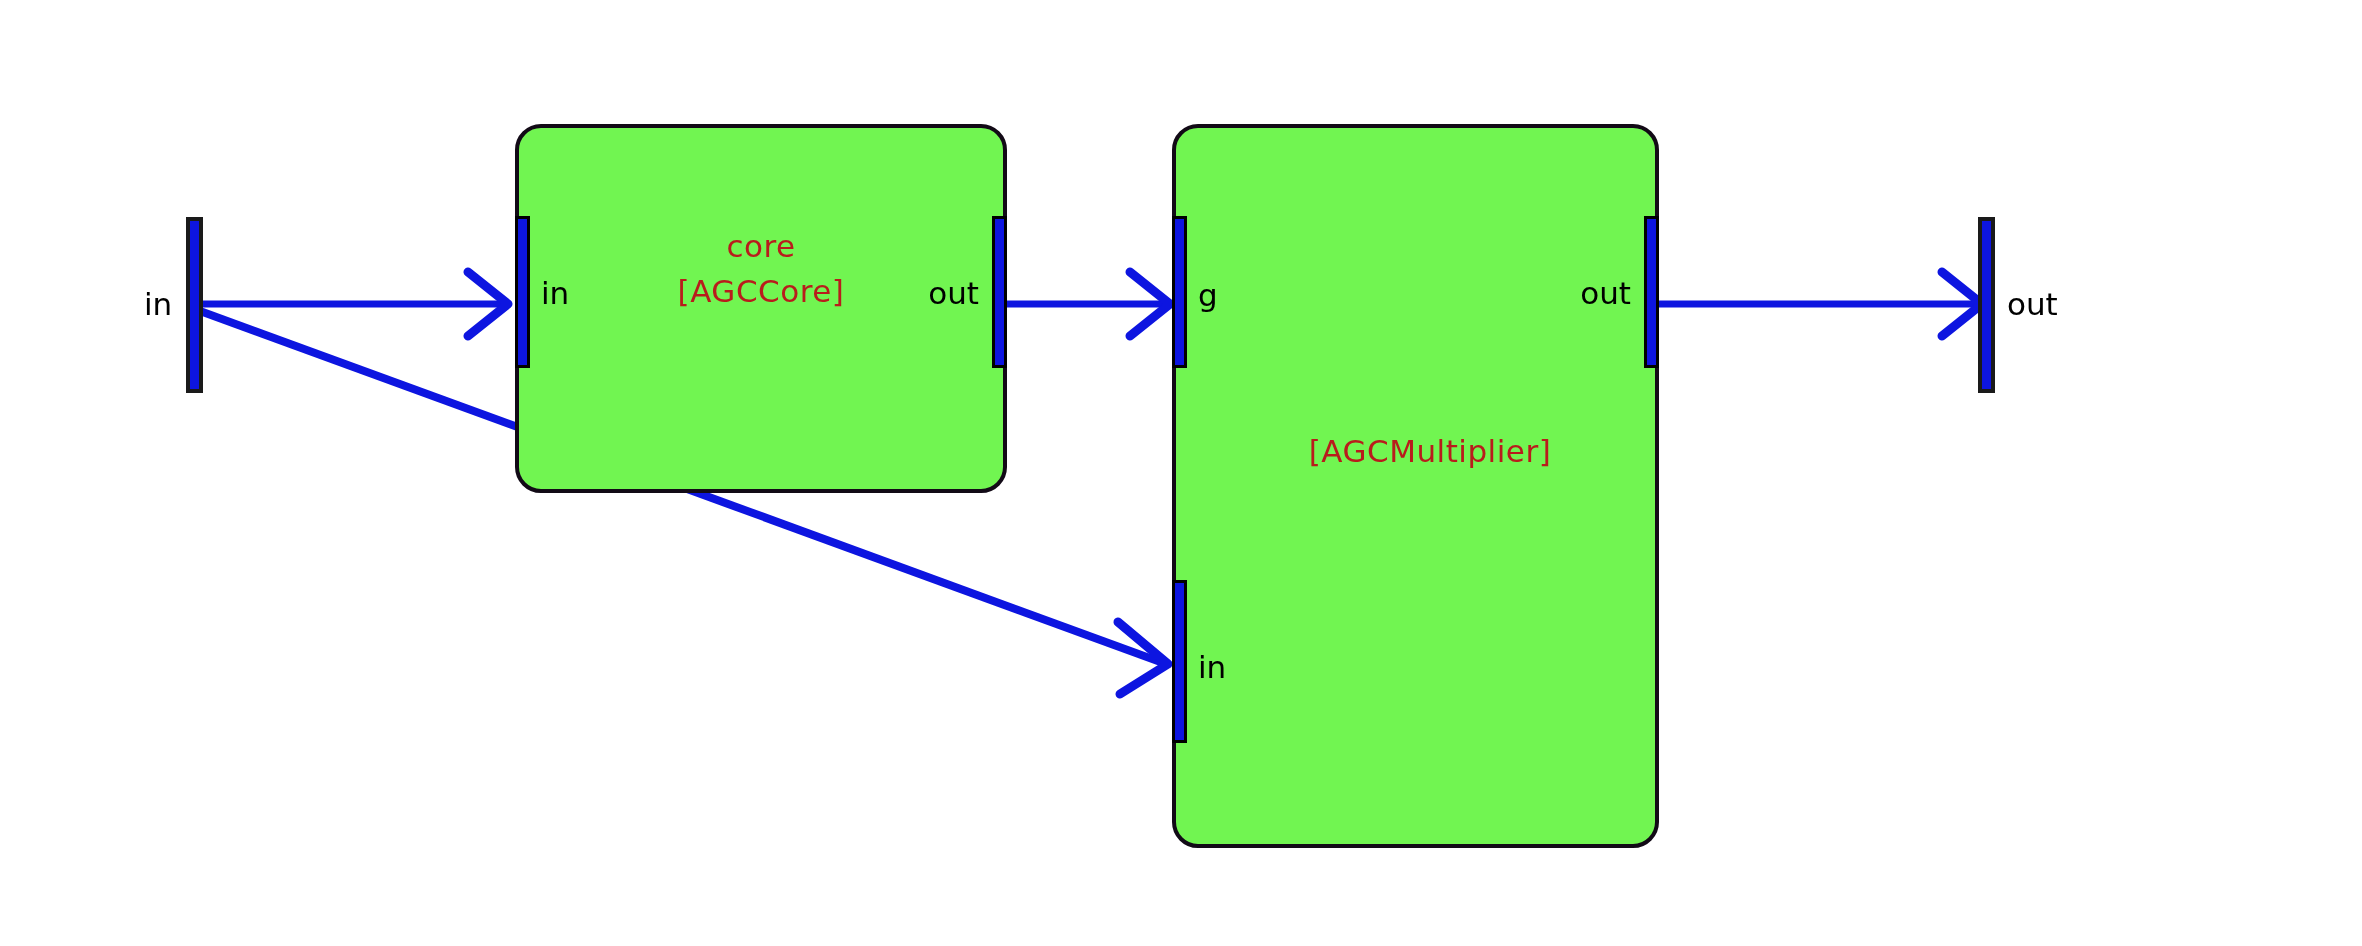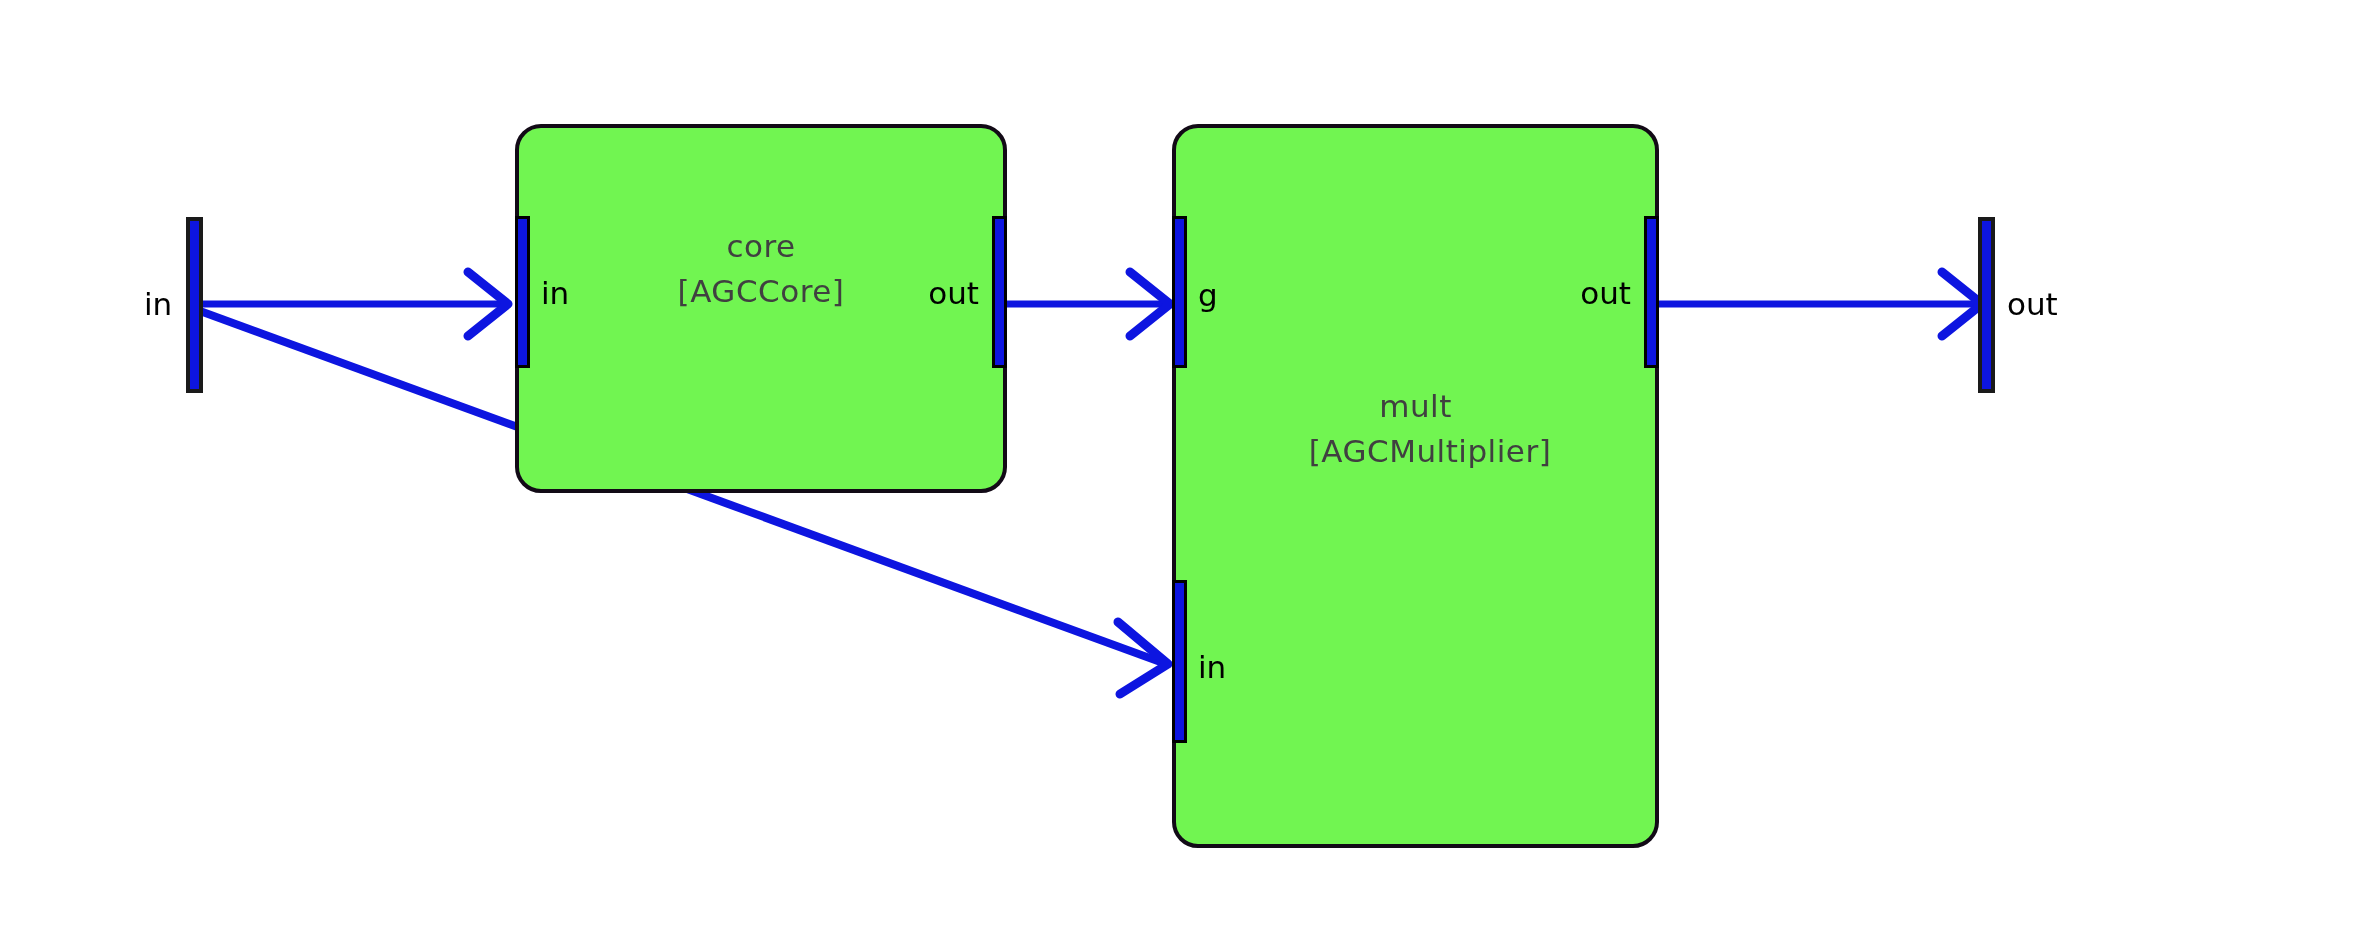--- a/index.html
+++ b/index.html
@@ -31,21 +31,21 @@
     box-sizing: border-box;
     background: #71F551;
     border: 4px solid #120a16;
     border-radius: 26px;
   }
   .block-label {
     position: absolute;
     left: 0;
     right: 0;
     text-align: center;
-    color: #404040;
+    color: #b91c1c;
     font-family: "DejaVu Sans", sans-serif;
     font-size: 31px;
     line-height: 40px;
     letter-spacing: 0.5px;
     white-space: nowrap;
   }
   
   .port {
     position: absolute;
     box-sizing: border-box;
@@ -113,21 +113,20 @@
 
     <div class="port" style="left:-4px; top:88px; height:152px;"></div>
     <div class="port-label" style="left:22px; top:150px;">in</div>
 
     <div class="port" style="right:-4px; top:88px; height:152px;"></div>
     <div class="port-label" style="right:24px; top:150px;">out</div>
   </div>
 
   <div class="block" style="left:1172px; top:124px; width:487px; height:724px;">
 
-    <div class="block-label" style="top:258px;">mult</div>
     <div class="block-label" style="top:303px;padding-left:29px;">[AGCMultiplier]</div>
 
     <div class="port" style="left:-4px; top:88px; height:152px;"></div>
     <div class="port-label" style="left:22px; top:152px;">g</div>
 
     <div class="port" style="left:-4px; top:452px; height:163px;"></div>
     <div class="port-label" style="left:22px; top:524px;">in</div>
 
     <div class="port" style="right:-4px; top:88px; height:152px;"></div>
     <div class="port-label" style="right:24px; top:150px;">out</div>

